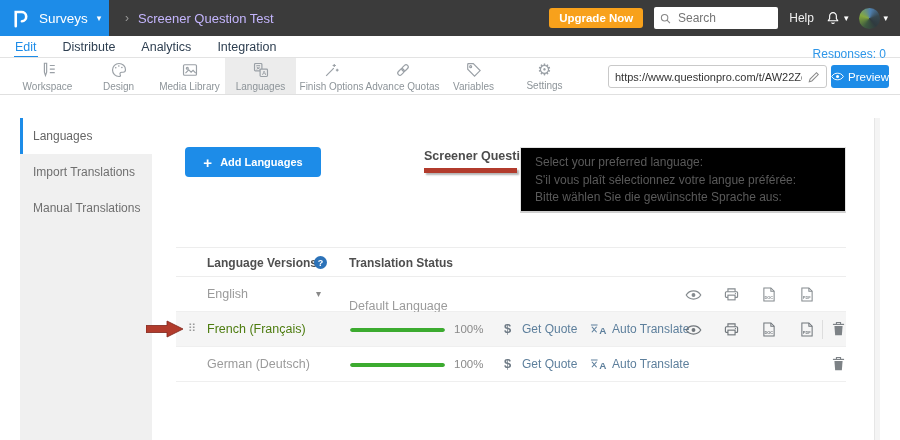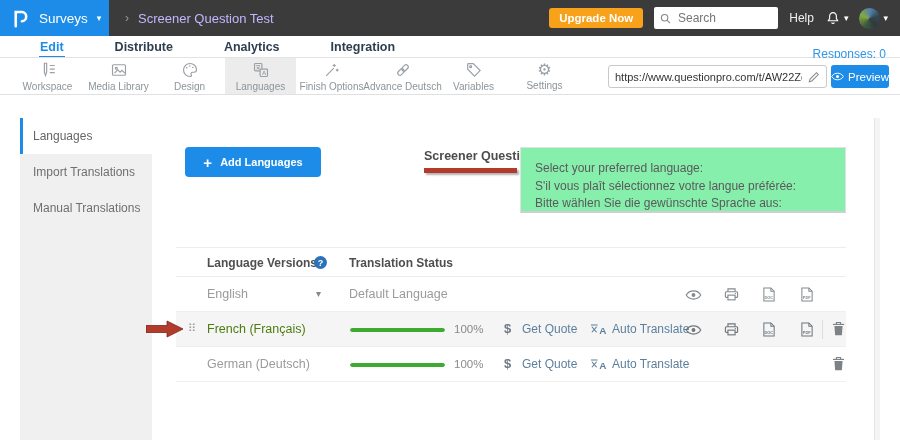--- a/index.html
+++ b/index.html
@@ -26,21 +26,21 @@
     color:#444;font-family:inherit;}
   .help-label{font-size:12px;color:#f0f0f0;cursor:pointer;}
   .icon-group{display:flex;align-items:center;gap:3px;cursor:pointer;color:#fff;}
   .avatar{width:21px;height:21px;border-radius:50%;
     background:conic-gradient(from 210deg,#3d5a3f,#86a93f 22%,#4f7fae 44%,#37474f 62%,#2f3a3f 80%,#3d5a3f);}
 
   
   .navrow{position:absolute;left:0;top:36px;width:900px;height:22px;background:#fff;
     border-bottom:1px solid #e3e3e3;box-sizing:border-box;}
   .tabs{position:absolute;left:14px;top:0;height:22px;display:flex;gap:24px;align-items:center;}
-  .tab{font-size:12.5px;font-weight:bold;color:var(--nav-text);cursor:pointer;padding:2px 1px;margin-left:25px;}
+  .tab{font-size:12.5px;font-weight:normal;color:var(--nav-text);cursor:pointer;padding:2px 1px;}
   .tab.active{color:var(--accent-blue);border-bottom:1px solid var(--accent-blue);}
   .responses{position:absolute;right:14px;top:0;height:36px;display:flex;align-items:center;
     font-size:12px;color:var(--responses-blue);cursor:pointer;}
 
   
   .toolbar{position:absolute;left:0;top:58px;width:900px;height:37px;background:#fff;
     border-bottom:1px solid #e0e0e0;box-sizing:border-box;}
   .tool-items{position:absolute;left:12px;top:0;height:36px;display:flex;}
   .tool-item{width:71px;height:36px;display:flex;flex-direction:column;align-items:center;
     justify-content:center;gap:2px;cursor:pointer;color:#9aa0a6;--icon-bg:#fff;}
@@ -68,40 +68,40 @@
 
   
   .add-btn{position:absolute;left:185px;top:147px;width:136px;height:30px;background:var(--accent-blue);
     border-radius:4px;color:#fff;display:flex;align-items:center;justify-content:center;gap:8px;
     cursor:pointer;}
   .add-btn .plus{font-size:15px;font-weight:bold;line-height:1;}
   .add-btn .lbl{font-size:11px;font-weight:bold;}
   .screener-label{position:absolute;left:424px;top:149px;font-size:12.5px;font-weight:bold;color:#4c4c4c;}
   .annot-underline{position:absolute;left:424px;top:168px;width:93px;height:5px;
     background:var(--annotation-red);box-shadow:2px 2px 2px rgba(0,0,0,0.3);}
-  .preview-box{position:absolute;left:520px;top:147px;width:326px;height:66px;background:#86efac;
+  .preview-box{position:absolute;left:520px;top:147px;width:326px;height:66px;background:#000000;
     border:1px solid #e2e2e2;border-bottom:2px solid #cfcfcf;box-sizing:border-box;
-    padding:12px 14px;font-size:12px;color:#5a5a5a;line-height:17.5px;}
+    padding:6px 14px;font-size:12px;color:#5a5a5a;line-height:17.5px;}
 
   
   .lang-table{position:absolute;left:176px;top:247px;width:670px;}
   .t-header{position:relative;height:30px;border-top:1px solid #ededed;border-bottom:1px solid #ededed;
     box-sizing:border-box;}
   .t-header .h-lang{position:absolute;left:31px;top:8px;font-size:12px;font-weight:bold;color:#4f4f4f;}
   .help-circle{position:absolute;left:138px;top:8px;width:13px;height:13px;border-radius:50%;
     background:#2c72b8;color:#fff;font-size:9px;font-weight:bold;display:flex;align-items:center;
     justify-content:center;cursor:pointer;}
   .t-header .h-status{position:absolute;left:173px;top:8px;font-size:12px;font-weight:bold;color:#4f4f4f;}
   .t-row{position:relative;height:35px;border-bottom:1px solid #efefef;box-sizing:border-box;}
   .t-row.highlight{background:#f5f5f5;}
   .lang-label{position:absolute;left:31px;top:10px;font-size:12.5px;color:#9b9b9b;}
   .row-french .lang-label,.row-french .status-label{color:#4d7c0f;}
   .lang-dd-caret{position:absolute;left:140px;top:11px;font-size:10px;color:#888;}
   .english-dd{position:absolute;left:0;top:0;width:160px;height:35px;cursor:pointer;}
-  .status-label{position:absolute;left:173px;top:10px;font-size:12.5px;color:#9b9b9b;}
+  .status-label{position:absolute;left:173px;top:22px;font-size:12.5px;color:#9b9b9b;}
   .drag-handle{position:absolute;left:12px;top:10px;font-size:11px;color:#9a9a9a;cursor:grab;
     letter-spacing:-1px;}
   .progress-track{position:absolute;left:174px;top:16px;width:95px;height:4px;border-radius:2px;
     background:#dfe3e6;overflow:hidden;}
   .progress-fill{height:100%;background:var(--green);border-radius:2px;}
   .pct-label{position:absolute;left:278px;top:11px;font-size:11.5px;color:#8a8a8a;}
   .dollar{position:absolute;left:328px;top:9px;font-size:13px;font-weight:bold;color:#6e7a85;cursor:pointer;}
   .quote-link{position:absolute;left:346px;top:10px;font-size:12px;color:var(--link-muted);cursor:pointer;}
   .translate-ic{position:absolute;left:414px;top:11px;color:var(--link-muted);cursor:pointer;display:flex;}
   .autotrans-link{position:absolute;left:436px;top:10px;font-size:12px;color:var(--link-muted);cursor:pointer;}
@@ -170,35 +170,35 @@
     <div class="tool-items">
       <div class="tool-item">
         <svg width="18" height="18" viewBox="0 0 20 20" fill="none" stroke="currentColor" stroke-width="1.3">
           <path d="M6 2.5h2.5v10L7.2 16 6 12.5z"></path>
             <path d="M12 5h5.5M12 9h5.5M12 13h5.5"></path>
         </svg>
         <span class="tool-label">Workspace</span>
       </div>
       <div class="tool-item">
         <svg width="18" height="18" viewBox="0 0 20 20" fill="none" stroke="currentColor" stroke-width="1.3">
-          <rect x="2.8" y="4.2" width="14.4" height="11.6" rx="1.2"></rect>
-          <circle cx="7" cy="8" r="1.1"></circle>
-          <path d="M5 13.5l3.6-3.6 2.6 2.6 2.2-2.2 3 3.2"></path>
-        </svg>
-        <span class="tool-label">Media Library</span>
-      </div>
-      <div class="tool-item">
-        <svg width="18" height="18" viewBox="0 0 20 20" fill="none" stroke="currentColor" stroke-width="1.3">
           <path d="M10 2.8a7.2 7.2 0 1 0 .01 14.4c1.6 0 2-1.1 1.3-2.2-.7-1.2.1-2.5 1.6-2.5h1.6c1.5 0 2.7-1.2 2.7-2.7C17.2 5.7 14 2.8 10 2.8z"></path>
           <circle cx="6.4" cy="7.5" r=".9" fill="currentColor" stroke="none"></circle>
           <circle cx="9.8" cy="5.6" r=".9" fill="currentColor" stroke="none"></circle>
           <circle cx="13.2" cy="7.2" r=".9" fill="currentColor" stroke="none"></circle>
         </svg>
         <span class="tool-label">Design</span>
       </div>
+      <div class="tool-item">
+        <svg width="18" height="18" viewBox="0 0 20 20" fill="none" stroke="currentColor" stroke-width="1.3">
+          <rect x="2.8" y="4.2" width="14.4" height="11.6" rx="1.2"></rect>
+          <circle cx="7" cy="8" r="1.1"></circle>
+          <path d="M5 13.5l3.6-3.6 2.6 2.6 2.2-2.2 3 3.2"></path>
+        </svg>
+        <span class="tool-label">Media Library</span>
+      </div>
       <div class="tool-item active">
         <svg width="18" height="18" viewBox="0 0 20 20" fill="none" stroke="currentColor" stroke-width="1.3">
           <rect x="2.8" y="2.8" width="8.2" height="8.2" rx="1"></rect>
           <path d="M4.8 5.2h4.2M5.2 6.8l3.4 2.4M8.6 6.8L5.2 9.2" stroke-width="1.1"></path>
           <rect x="9" y="9" width="8.2" height="8.2" rx="1" fill="var(--icon-bg,#fff)"></rect>
           <text x="11.2" y="15.6" font-size="6.5" font-weight="bold" fill="currentColor" stroke="none">A</text>
         </svg>
         <span class="tool-label">Languages</span>
       </div>
       <div class="tool-item">
@@ -210,21 +210,21 @@
         </svg>
         <span class="tool-label">Finish Options</span>
       </div>
       <div class="tool-item">
         <svg width="18" height="18" viewBox="0 0 20 20" fill="none" stroke="currentColor" stroke-width="1.3">
           <g transform="rotate(-45 10 10)">
             <rect x="2.8" y="7.6" width="8" height="4.8" rx="2.4"></rect>
             <rect x="9.2" y="7.6" width="8" height="4.8" rx="2.4"></rect>
           </g>
         </svg>
-        <span class="tool-label">Advance Deutsch</span>
+        <span class="tool-label">Advance Quotas</span>
       </div>
       <div class="tool-item">
         <svg width="18" height="18" viewBox="0 0 20 20" fill="none" stroke="currentColor" stroke-width="1.3">
           <path d="M3 3.8a.8.8 0 0 1 .8-.8h5.4l7.6 7.6-6.2 6.2L3 9.2z"></path>
           <circle cx="6.3" cy="6.3" r="1.1"></circle>
         </svg>
         <span class="tool-label">Variables</span>
       </div>
       <div class="tool-item">
         <span class="gear-glyph">⚙</span>

